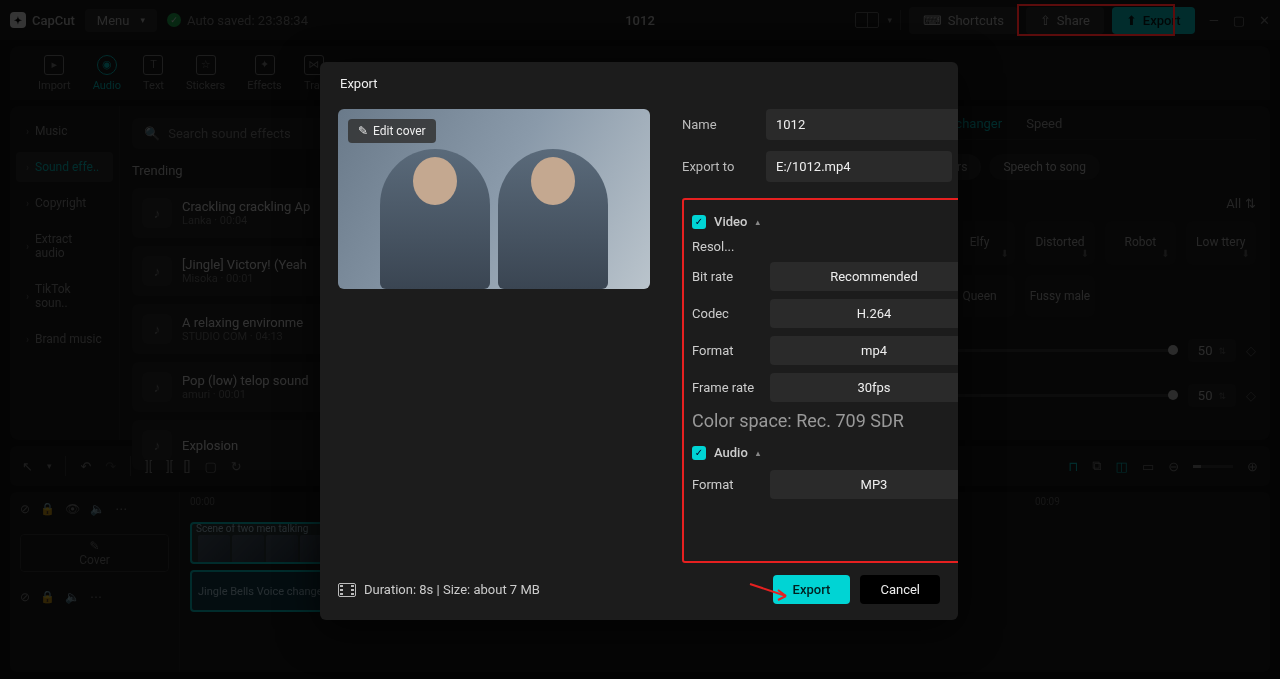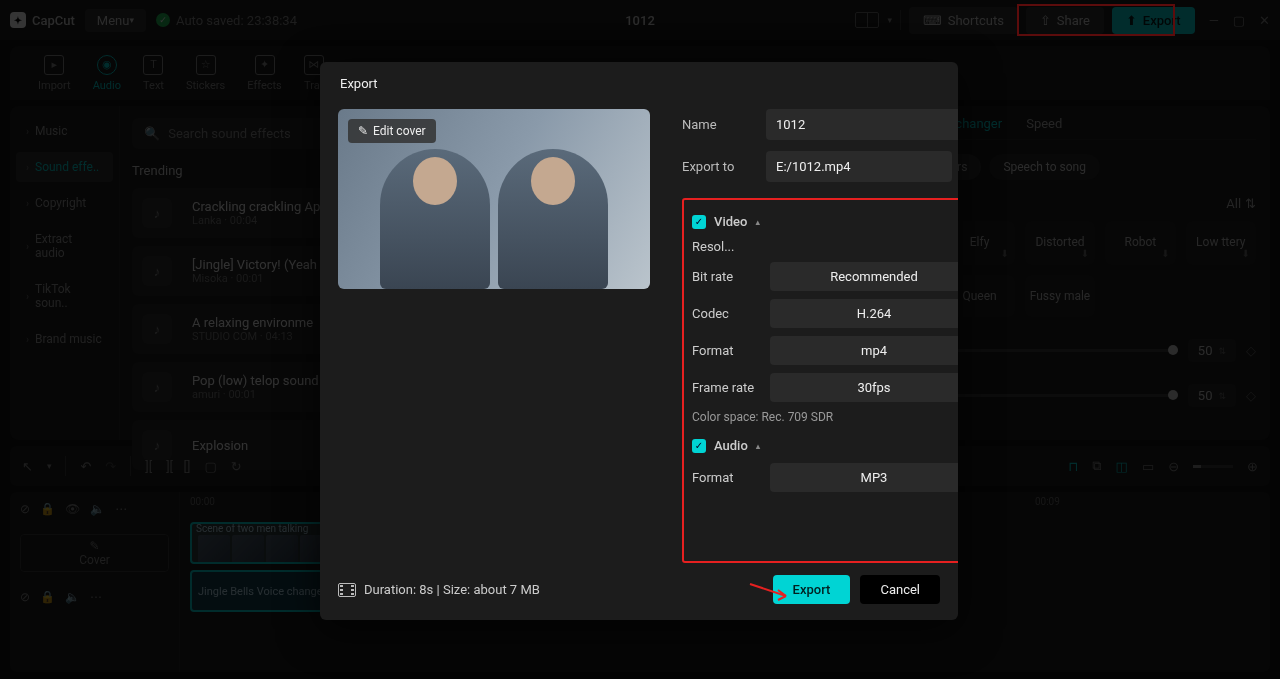--- a/index.html
+++ b/index.html
@@ -5,21 +5,21 @@
   * { margin:0; padding:0; box-sizing:border-box; font-family:-apple-system,BlinkMacSystemFont,"Segoe UI",Roboto,sans-serif; }
   body { background:#0a0a0a; color:#e0e0e0; width:1280px; height:679px; overflow:hidden; position:relative; font-size:13px; }
   
   
   .dim { position:absolute; inset:0; opacity:0.5; pointer-events:none; }
   
   
   .topbar { height:40px; background:#141414; display:flex; align-items:center; padding:0 10px; gap:10px; }
   .logo { display:flex; align-items:center; gap:6px; font-weight:500; color:#ccc; }
   .logo-icon { width:16px; height:16px; background:#fff; border-radius:4px; display:flex; align-items:center; justify-content:center; font-size:10px; color:#000; font-weight:bold; }
-  .menu-btn { background:#2a2a2a; padding:4px 12px; border-radius:4px; color:#ccc; display:flex; align-items:center; gap:0; }
+  .menu-btn { background:#2a2a2a; padding:4px 12px; border-radius:4px; color:#ccc; display:flex; align-items:center; gap:11px; }
   .autosave { color:#888; display:flex; align-items:center; gap:6px; }
   .check-icon { width:14px; height:14px; background:#1db954; border-radius:50%; display:inline-flex; align-items:center; justify-content:center; font-size:9px; color:#fff; }
   .title-center { position:absolute; left:50%; transform:translateX(-50%); color:#ccc; font-weight:500; }
   .top-right { margin-left:auto; display:flex; align-items:center; gap:8px; }
   .layout-icon { width:24px; height:16px; border:1px solid #666; border-radius:2px; display:flex; }
   .layout-icon::before, .layout-icon::after { content:""; flex:1; border-right:1px solid #666; }
   .layout-icon::after { border:none; }
   .top-btn { background:#2a2a2a; padding:6px 14px; border-radius:4px; color:#ccc; display:flex; align-items:center; gap:6px; }
   .top-btn.accent { background:#00d4d4; color:#001818; font-weight:500; }
   .window-controls { display:flex; gap:14px; color:#888; margin-left:6px; }
@@ -34,21 +34,21 @@
   .tab-icon-btn.active { color:#00d4d4; }
   .tab-icon-shape { width:20px; height:20px; border:1.5px solid currentColor; border-radius:3px; display:flex; align-items:center; justify-content:center; }
   .tab-icon-shape.circle { border-radius:50%; }
   .side-nav { width:110px; border-right:1px solid #222; padding:10px 6px; display:flex; flex-direction:column; gap:6px; }
   .side-item { padding:8px 10px; border-radius:4px; color:#999; font-size:12px; display:flex; align-items:center; gap:6px; }
   .side-item.active { background:#2a2a2a; color:#00d4d4; }
   .side-item::before { content:"›"; font-size:10px; color:#666; }
   .content-area { flex:1; padding:12px; }
   .search-box { background:#1e1e1e; border-radius:6px; padding:8px 12px; color:#888; display:flex; align-items:center; gap:8px; }
   .trending-title { margin:14px 0 10px; color:#ccc; }
-  .sound-row { background:#1e1e1e; border-radius:6px; padding:10px; margin-bottom:8px; display:flex; align-items:center; gap:20px;justify-content:space-between; }
+  .sound-row { background:#1e1e1e; border-radius:6px; padding:10px; margin-bottom:8px; display:flex; align-items:center; gap:10px;justify-content:space-between; }
   .sound-icon { width:30px; height:30px; background:#2c2c2c; border-radius:6px; display:flex; align-items:center; justify-content:center; color:#888; }
   .sound-info { flex:1; min-width:0; }
   .sound-title { color:#eee; font-size:13px; white-space:nowrap; overflow:hidden; text-overflow:ellipsis; }
   .sound-sub { color:#777; font-size:11px; }
 
   .player-panel { flex:1; background:#141414; border-radius:8px; margin:6px 4px 0 4px; padding:12px; }
   .player-head { display:flex; justify-content:space-between; color:#aaa; }
 
   .right-panel { width:420px; background:#141414; border-radius:8px; margin:6px 10px 0 4px; padding:10px 14px; }
   .right-tabs { display:flex; gap:24px; border-bottom:1px solid #222; padding-bottom:8px; margin-bottom:14px; color:#aaa; }
@@ -99,21 +99,21 @@
   .folder-btn { width:26px; height:32px; background:#2a2a2a; border-radius:4px; display:flex; align-items:center; justify-content:center; color:#ccc; }
   .settings-box { border:2px solid #e62020; border-radius:3px; padding:10px 8px 4px; margin-top:6px; flex:1; overflow-y:auto; position:relative; }
   .settings-box::-webkit-scrollbar{width:6px;} .settings-box::-webkit-scrollbar-thumb{background:#3a3a3a;border-radius:3px;}
   .section-head { display:flex; align-items:center; gap:8px; margin-bottom:10px; margin-top:4px; }
   .chk { width:14px; height:14px; background:#00d4d4; border-radius:3px; display:inline-flex; align-items:center; justify-content:center; font-size:10px; color:#002; }
   .caret { font-size:9px; color:#888; }
   .setting-row { display:flex; align-items:center; margin-bottom:8px; }
   .setting-label { width:78px; color:#ccc; font-size:13px; white-space:nowrap; overflow:hidden; text-overflow:ellipsis; }
   .dropdown { flex:1; background:#2a2a2a; border-radius:4px; padding:7px 10px; color:#eee; font-size:13px; display:flex; justify-content:center; align-items:center; position:relative; }
   .dropdown::after { content:"⌵"; position:absolute; right:8px; font-size:11px; color:#999; }
-  .cs-note { color:#999; font-size:12px; margin:6px 0 4px; }
+  .cs-note { color:#999; font-size:18px; margin:6px 0 4px; }
   .modal-footer { display:flex; align-items:center; padding:12px 18px 16px; }
   .duration-text { color:#ccc; font-size:13px; display:flex; align-items:center; gap:8px; }
   .film-icon { width:18px; height:14px; border:1.5px solid #bbb; border-radius:2px; position:relative; }
   .film-icon::before,.film-icon::after { content:""; position:absolute; top:1px; bottom:1px; width:3px; background:repeating-linear-gradient(#bbb 0 2px,transparent 2px 4px); }
   .film-icon::before{left:1px;} .film-icon::after{right:1px;}
   .footer-btns { margin-left:auto; display:flex; gap:10px; }
   .btn { padding:7px 20px; border-radius:4px; font-size:13px; border:none; cursor:pointer; }
   .btn-export { background:#00d4d4; color:#002020; font-weight:500; }
   .btn-cancel { background:#000000; color:#eee; }
   .arrow { position:absolute; left:748px; top:582px; width:46px; height:20px; pointer-events:none; }

